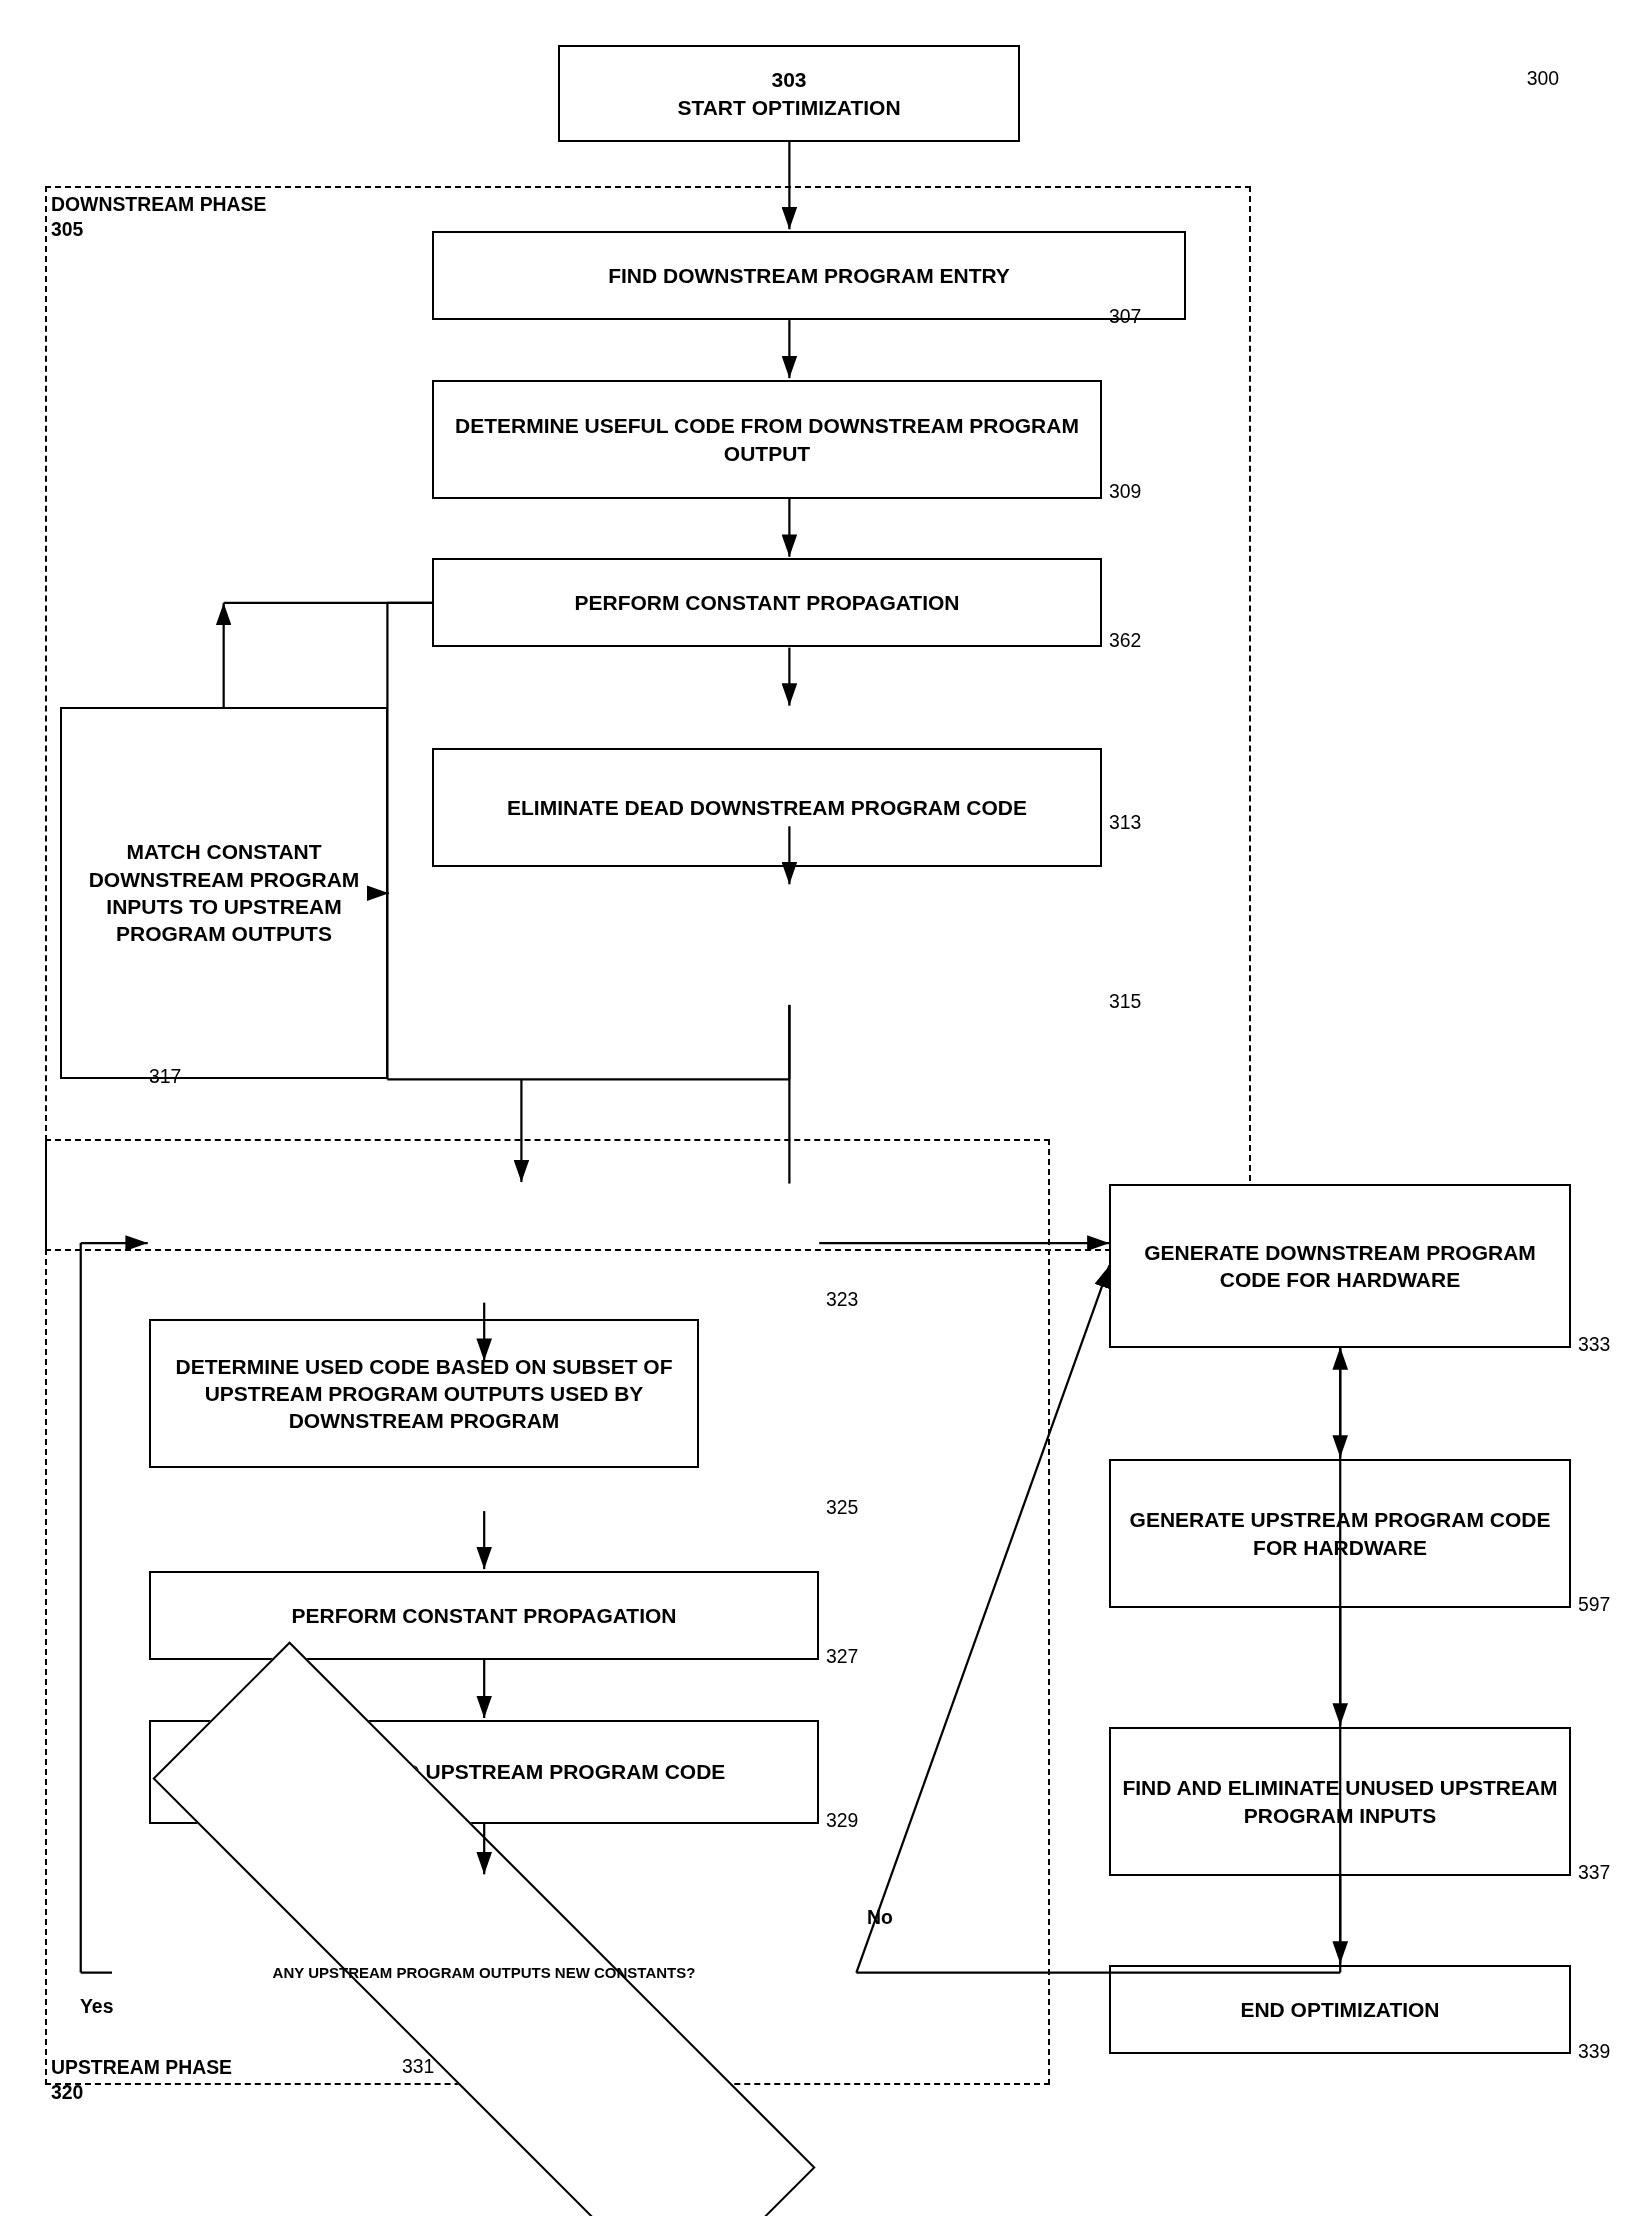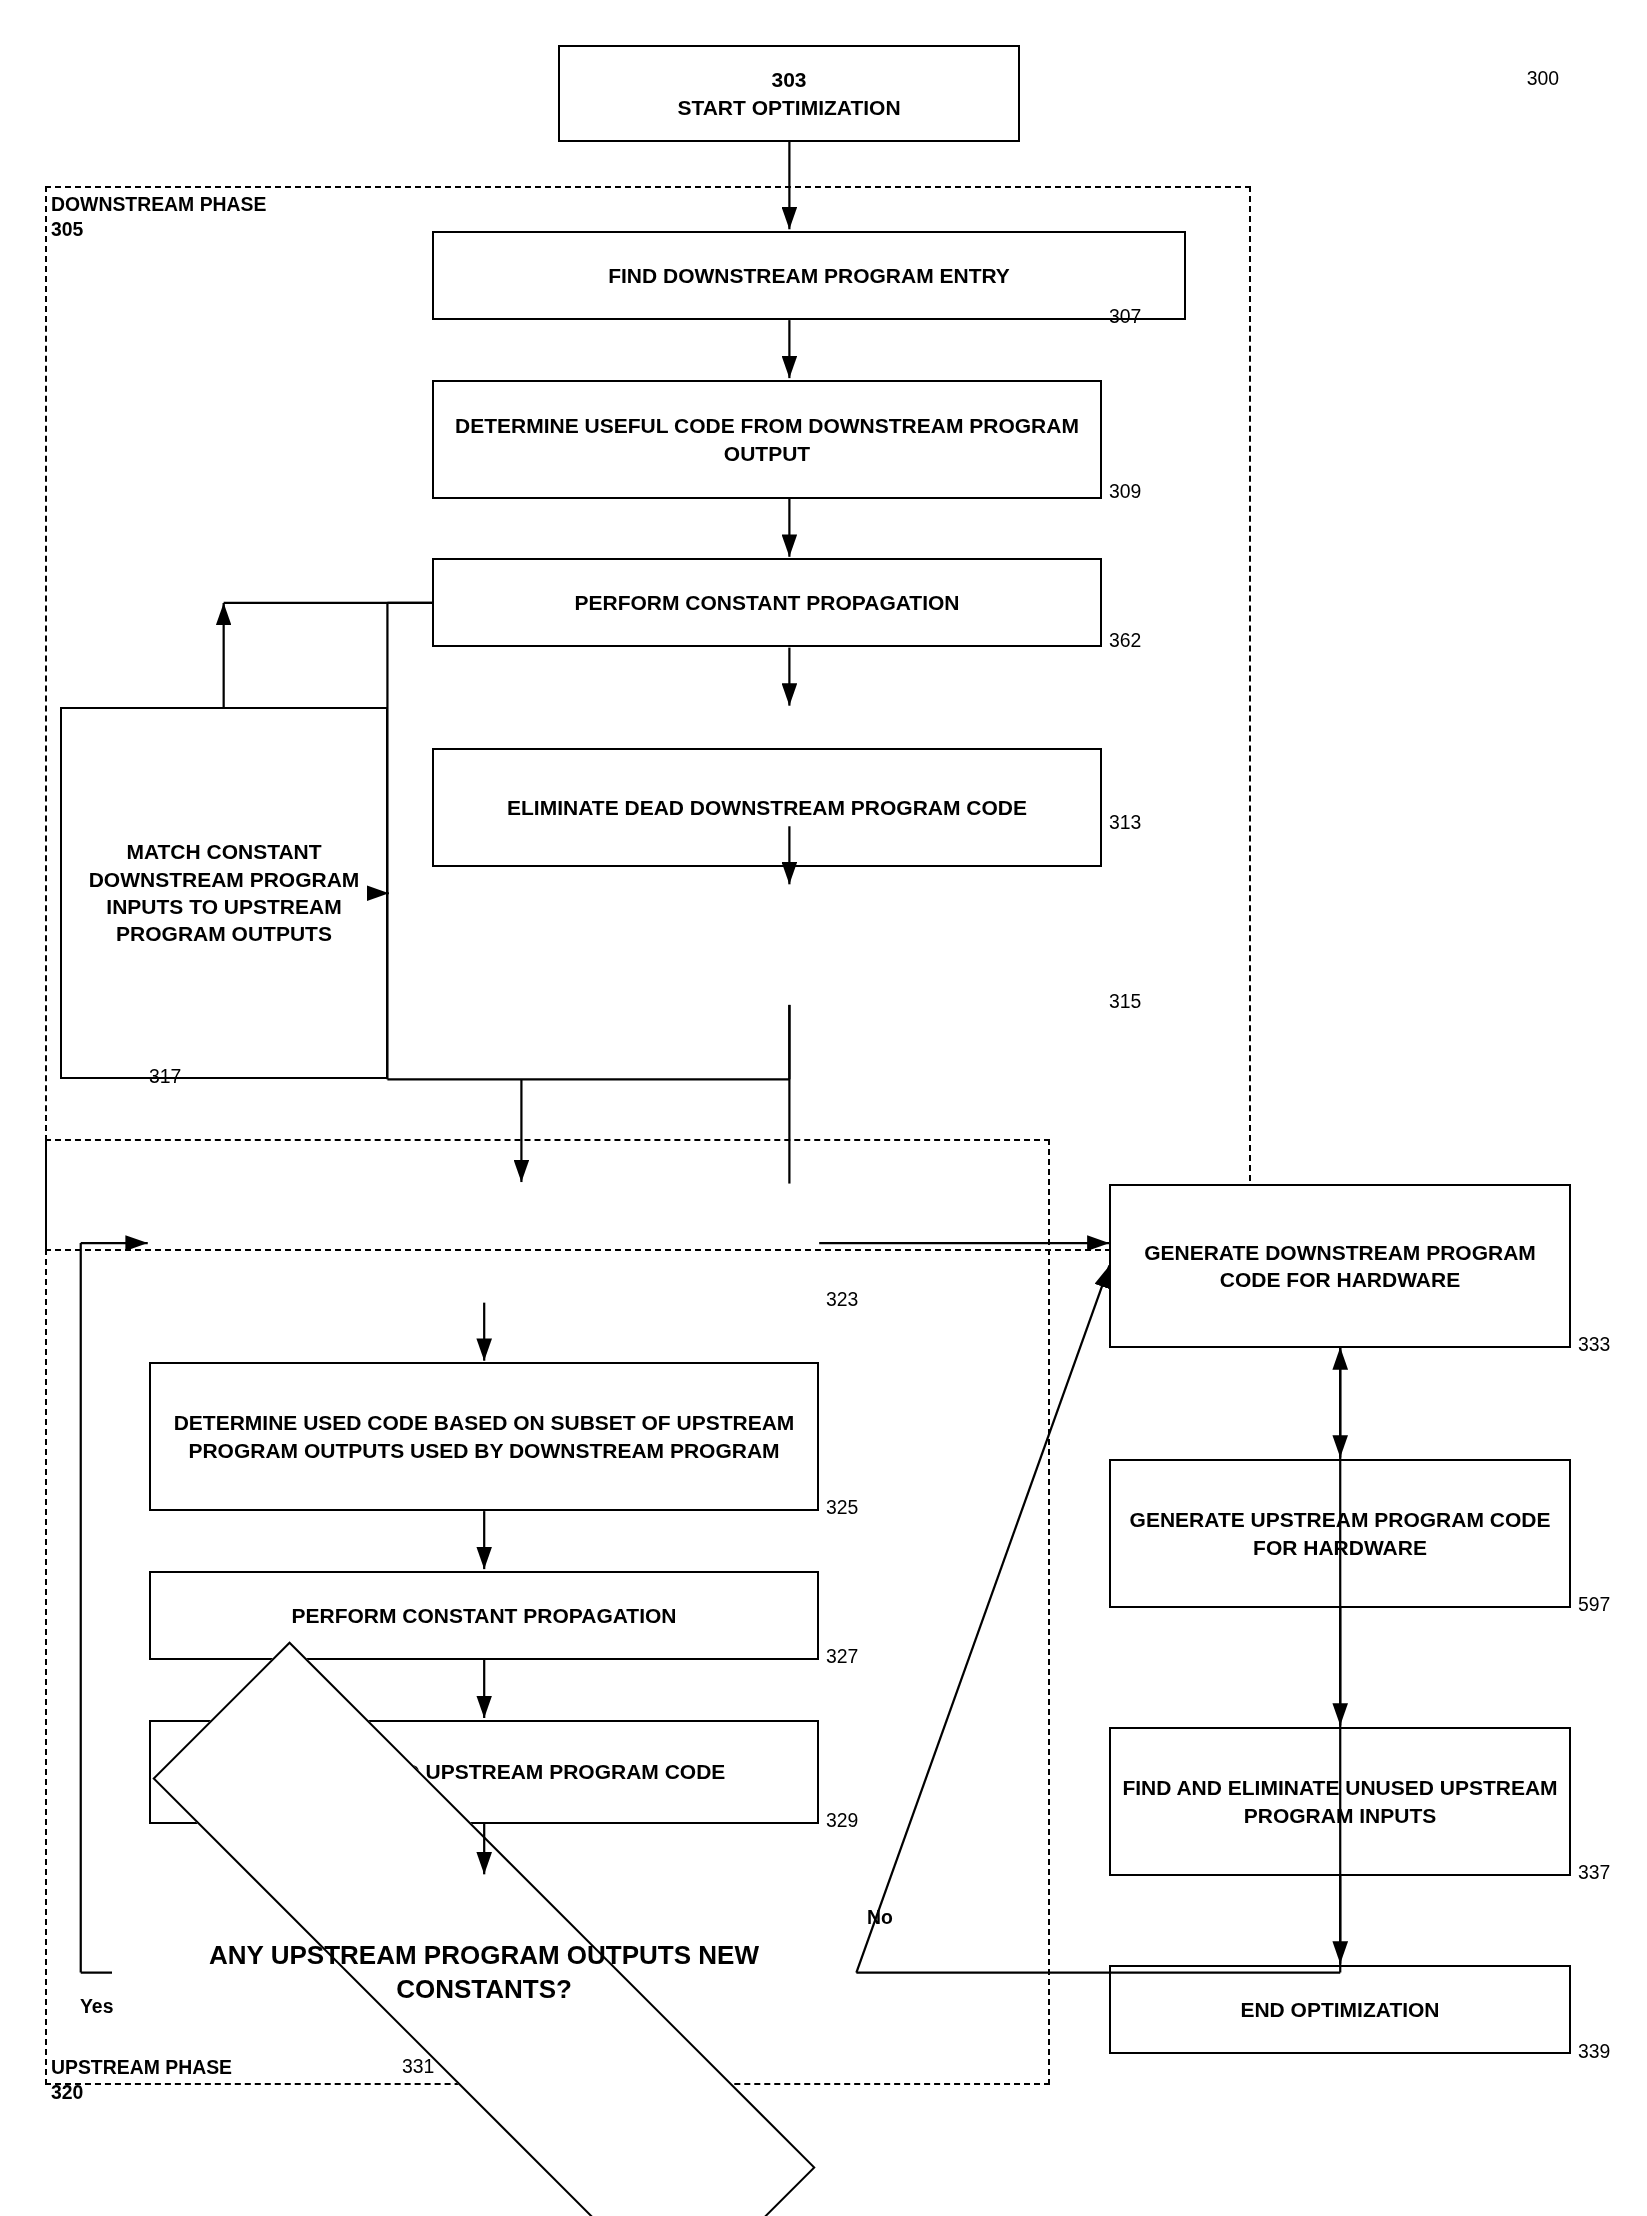--- a/index.html
+++ b/index.html
@@ -33,21 +33,21 @@
       padding: 9px;
       line-height: 1.3;
     }
 
     .flow-diamond {
       position: absolute;
       display: flex;
       align-items: center;
       justify-content: center;
       text-align: center;
-      font-size: 26px;
+      font-size: 15px;
       font-weight: bold;
       line-height: 1.3;
     }
 
     .flow-diamond-inner {
       width: 100%;
       height: 100%;
       transform: rotate(45deg);
       border: 2.2px solid #000;
       background: #fff;
@@ -135,21 +135,21 @@
   </div>
   <div class="ref-num" style="top:811px; left:1109px;">313</div>
 
   <div class="ref-num" style="top:990px; left:1109px;">315</div>
 
   <div class="phase-box" style="top:1139px; left:45px; width:1005px; height:946px;"></div>
   <div class="phase-label" style="top:2055px; left:51px;">UPSTREAM PHASE<br><span style="font-size:19.4px;">320</span></div>
 
   <div class="ref-num" style="top:1288px; left:826px;">323</div>
 
-  <div class="flow-box" style="top:1362px; left:149px; width:670px; height:149px;">
+  <div class="flow-box" style="top:1319px; left:149px; width:550px; height:149px;">
     <span>DETERMINE USED CODE BASED ON SUBSET OF UPSTREAM PROGRAM OUTPUTS USED BY DOWNSTREAM PROGRAM</span>
   </div>
   <div class="ref-num" style="top:1496px; left:826px;">325</div>
 
   <div class="flow-box" style="top:1571px; left:149px; width:670px; height:89px;">
     <span>PERFORM CONSTANT PROPAGATION</span>
   </div>
   <div class="ref-num" style="top:1645px; left:826px;">327</div>
 
   <div class="flow-box" style="top:1720px; left:149px; width:670px; height:104px;">

